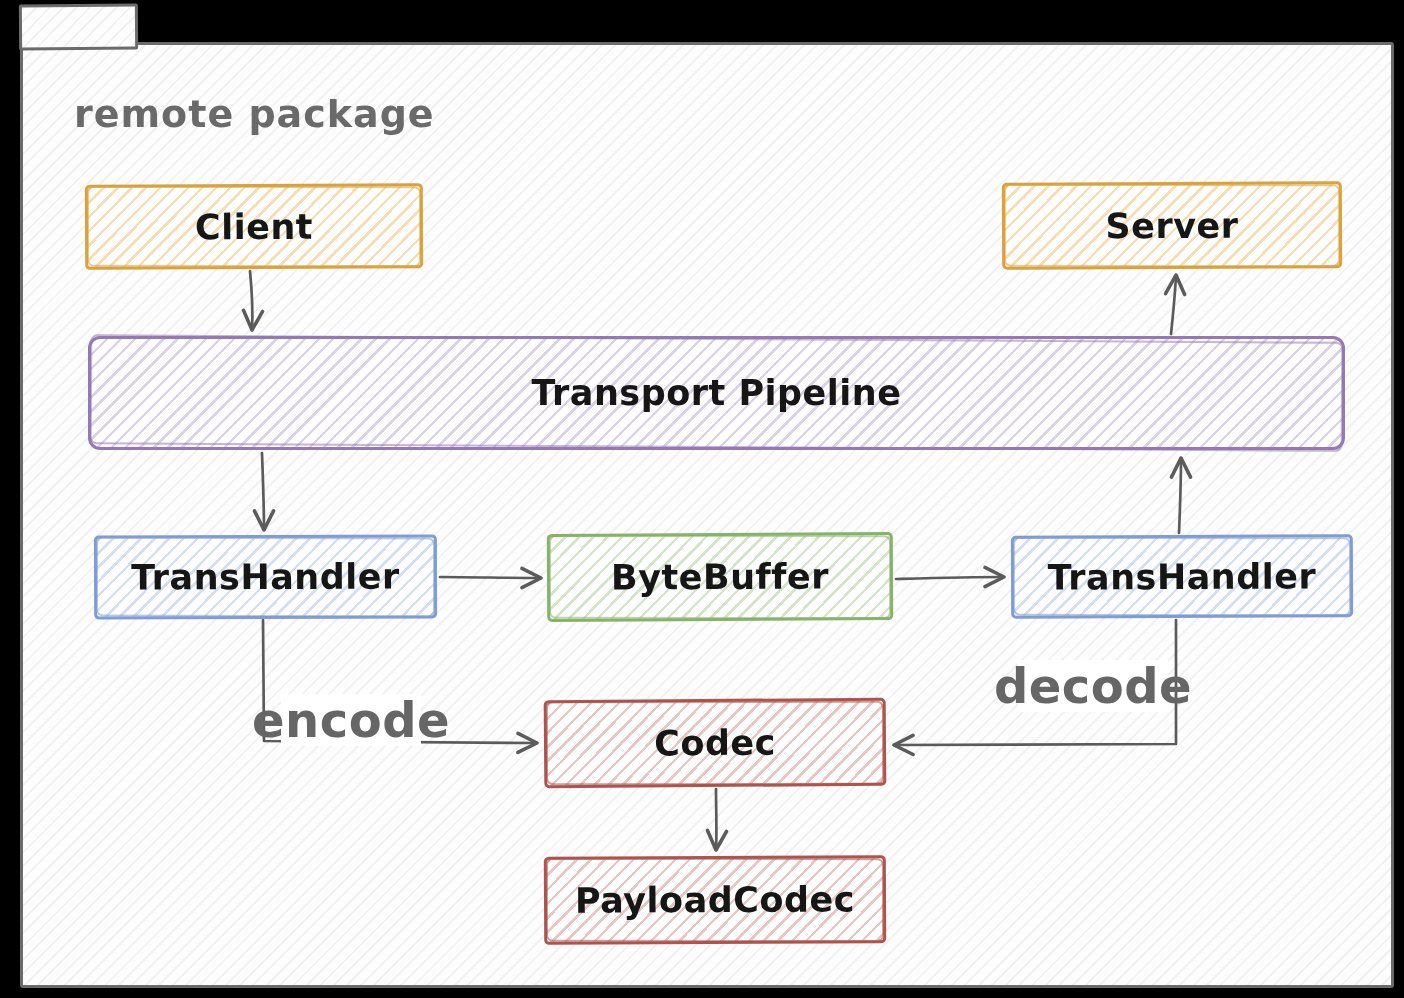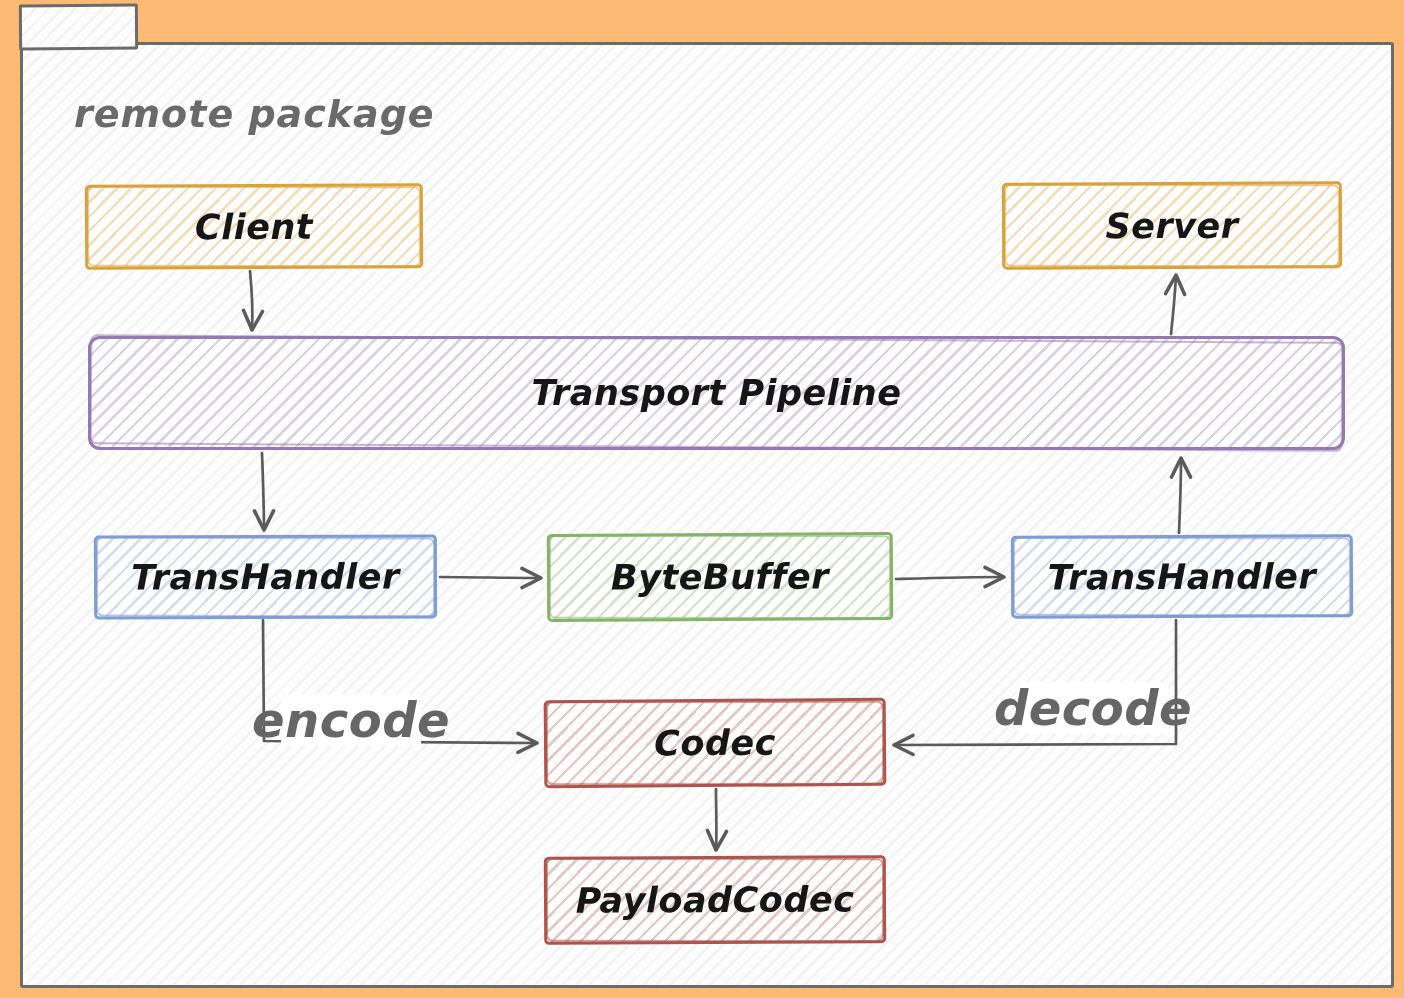--- a/index.html
+++ b/index.html
@@ -2,23 +2,22 @@
 <html><head>
 <meta charset="utf-8">
 <style>
   html, body { margin: 0; padding: 0; background: #ffffff; }
   body { font-family: "DejaVu Sans", "Liberation Sans", sans-serif; }
 
   .stage {
     position: relative;
     width: 1404px;
     height: 998px;
-    background: #fdba74;
+    background: #000000;
     overflow: hidden;
-    font-style: italic;
   }
 
   
   .pkg-hatch {
     background-color: #fdfdfd;
     background-image: repeating-linear-gradient(
       135deg,
       rgba(120,120,120,0.085) 0px,
       rgba(120,120,120,0.085) 2px,
       transparent 2px,
@@ -111,21 +110,21 @@
     align-items: center;
     justify-content: center;
     background: #ffffff;
     color: #666666;
     font-size: 48px;
     font-weight: 600;
     letter-spacing: 0.5px;
     z-index: 5;
   }
   .el-encode { left: 281px;  top: 694px; width: 140px; height: 52px; }
-  .el-decode { left: 1018px; top: 682px; width: 150px; height: 52px; }
+  .el-decode { left: 1018px; top: 660px; width: 150px; height: 52px; }
 </style>
 </head>
 <body>
 
 <div class="stage">
 
   <div class="pkg-tab pkg-hatch"></div>
   <div class="pkg-body pkg-hatch"></div>
   <div class="pkg-label">remote package</div>
 

